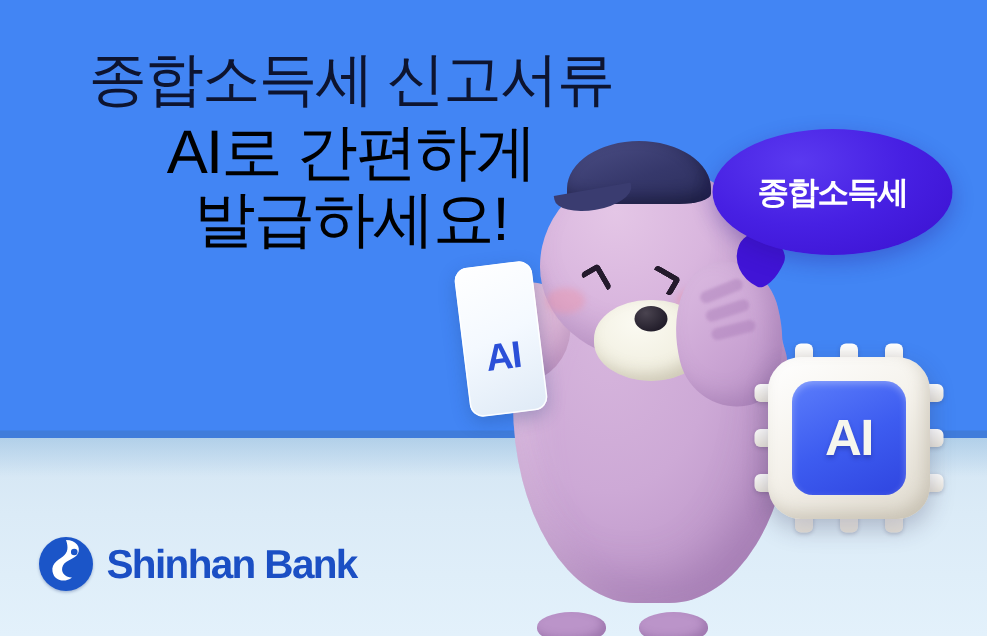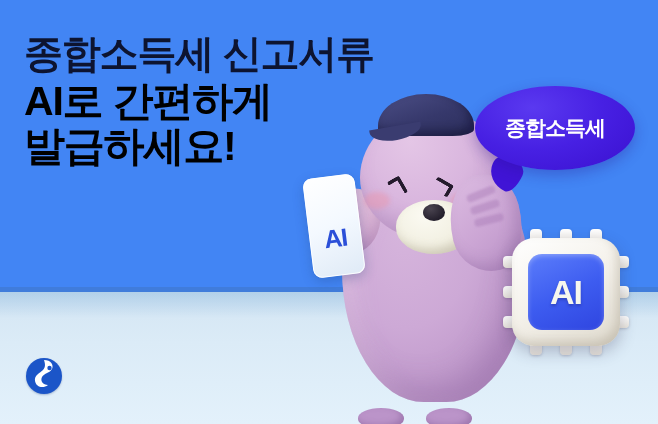--- a/index.html
+++ b/index.html
@@ -39,24 +39,25 @@
     width:658px; height:26px;
     background:linear-gradient(180deg,rgba(150,190,225,.55) 0%,rgba(150,190,225,0) 100%);
   }
 
   
   .headline {
     position:absolute; left:24px; top:34px;
     width:420px;
   }
   .hl-line {
-    font-weight:bold;
+    font-weight:normal;
     line-height:1.04;
     letter-spacing:-1.2px;
     white-space:nowrap;
+    text-align:center;
   }
   .hl-1 {
     font-size:39px;
     color:#0d1430;
     margin-bottom:5px;
   }
   .hl-2, .hl-3 {
     font-size:41px;
     color:#000000;
     margin-bottom:3px;
@@ -329,15 +330,16 @@
   </div>
 
   <div class="logo">
     <div class="logo-mark">
       <svg class="swirl" viewBox="0 0 40 40">
         <path d="M20 4 C27 4 30 9 28 13 C26 17 20 17 18 21 C16 25 19 29 24 29 C19 33 12 31 11 25 C10 19 16 17 19 14 C22 11 21 7 20 4 Z" fill="#ffffff"></path>
         <circle cx="25.5" cy="12" r="2.2" fill="#1b55c8"></circle>
         <circle cx="14.5" cy="27" r="2.2" fill="#ffffff"></circle>
       </svg>
     </div>
+    <span class="logo-text">Shinhan Bank</span>
   </div>
 
 </div>
 
 </body></html>

